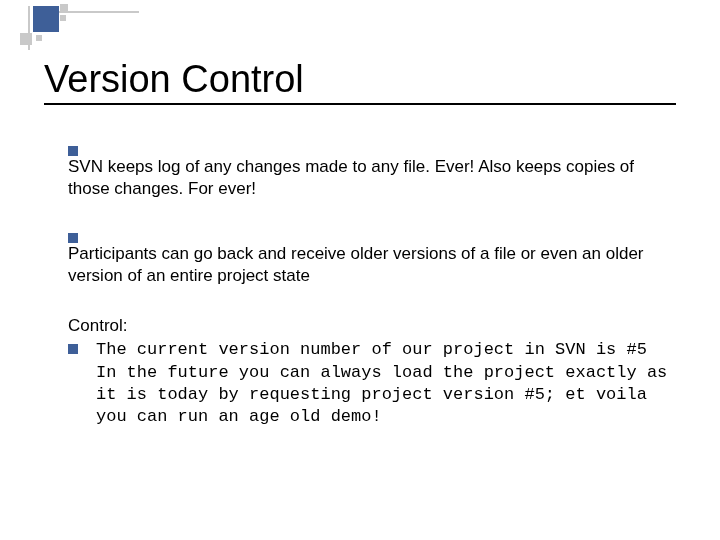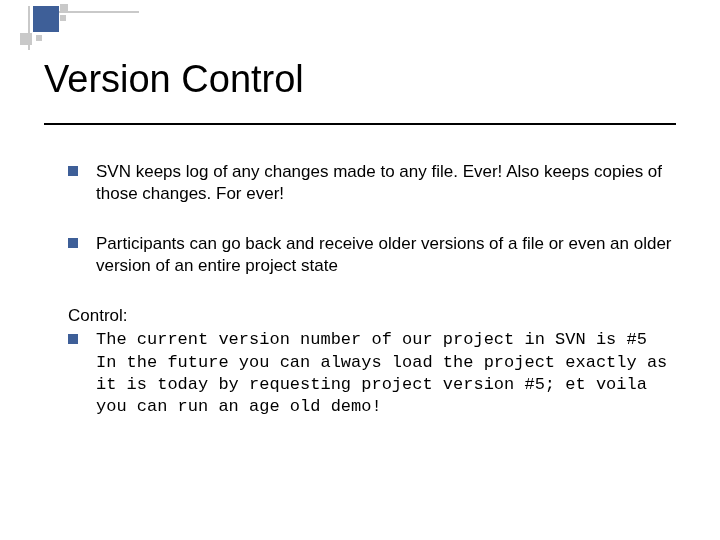--- a/index.html
+++ b/index.html
@@ -77,33 +77,34 @@
     position: absolute;
     top: 0;
     left: 0;
     width: 720px;
     height: 540px;
     padding: 58px 44px 0 44px;
   }
   .title {
     font-size: 38px;
     font-weight: normal;
-    margin-bottom: 22px;
+    margin-bottom: 2px;
   }
   .title-underline {
     border-bottom: 2px solid #000;
     margin-bottom: 36px;
   }
   .body {
     font-size: 17px;
     line-height: 1.3;
   }
   .bulleted {
     display: flex;
     margin: 0 0 28px 24px;
+    flex-direction: column;
   }
   .bulleted .bullet {
     flex: 0 0 auto;
     width: 10px;
     height: 10px;
     background: #3e5f98;
     margin-top: 5px;
     margin-right: 18px;
   }
   .bulleted .text {

